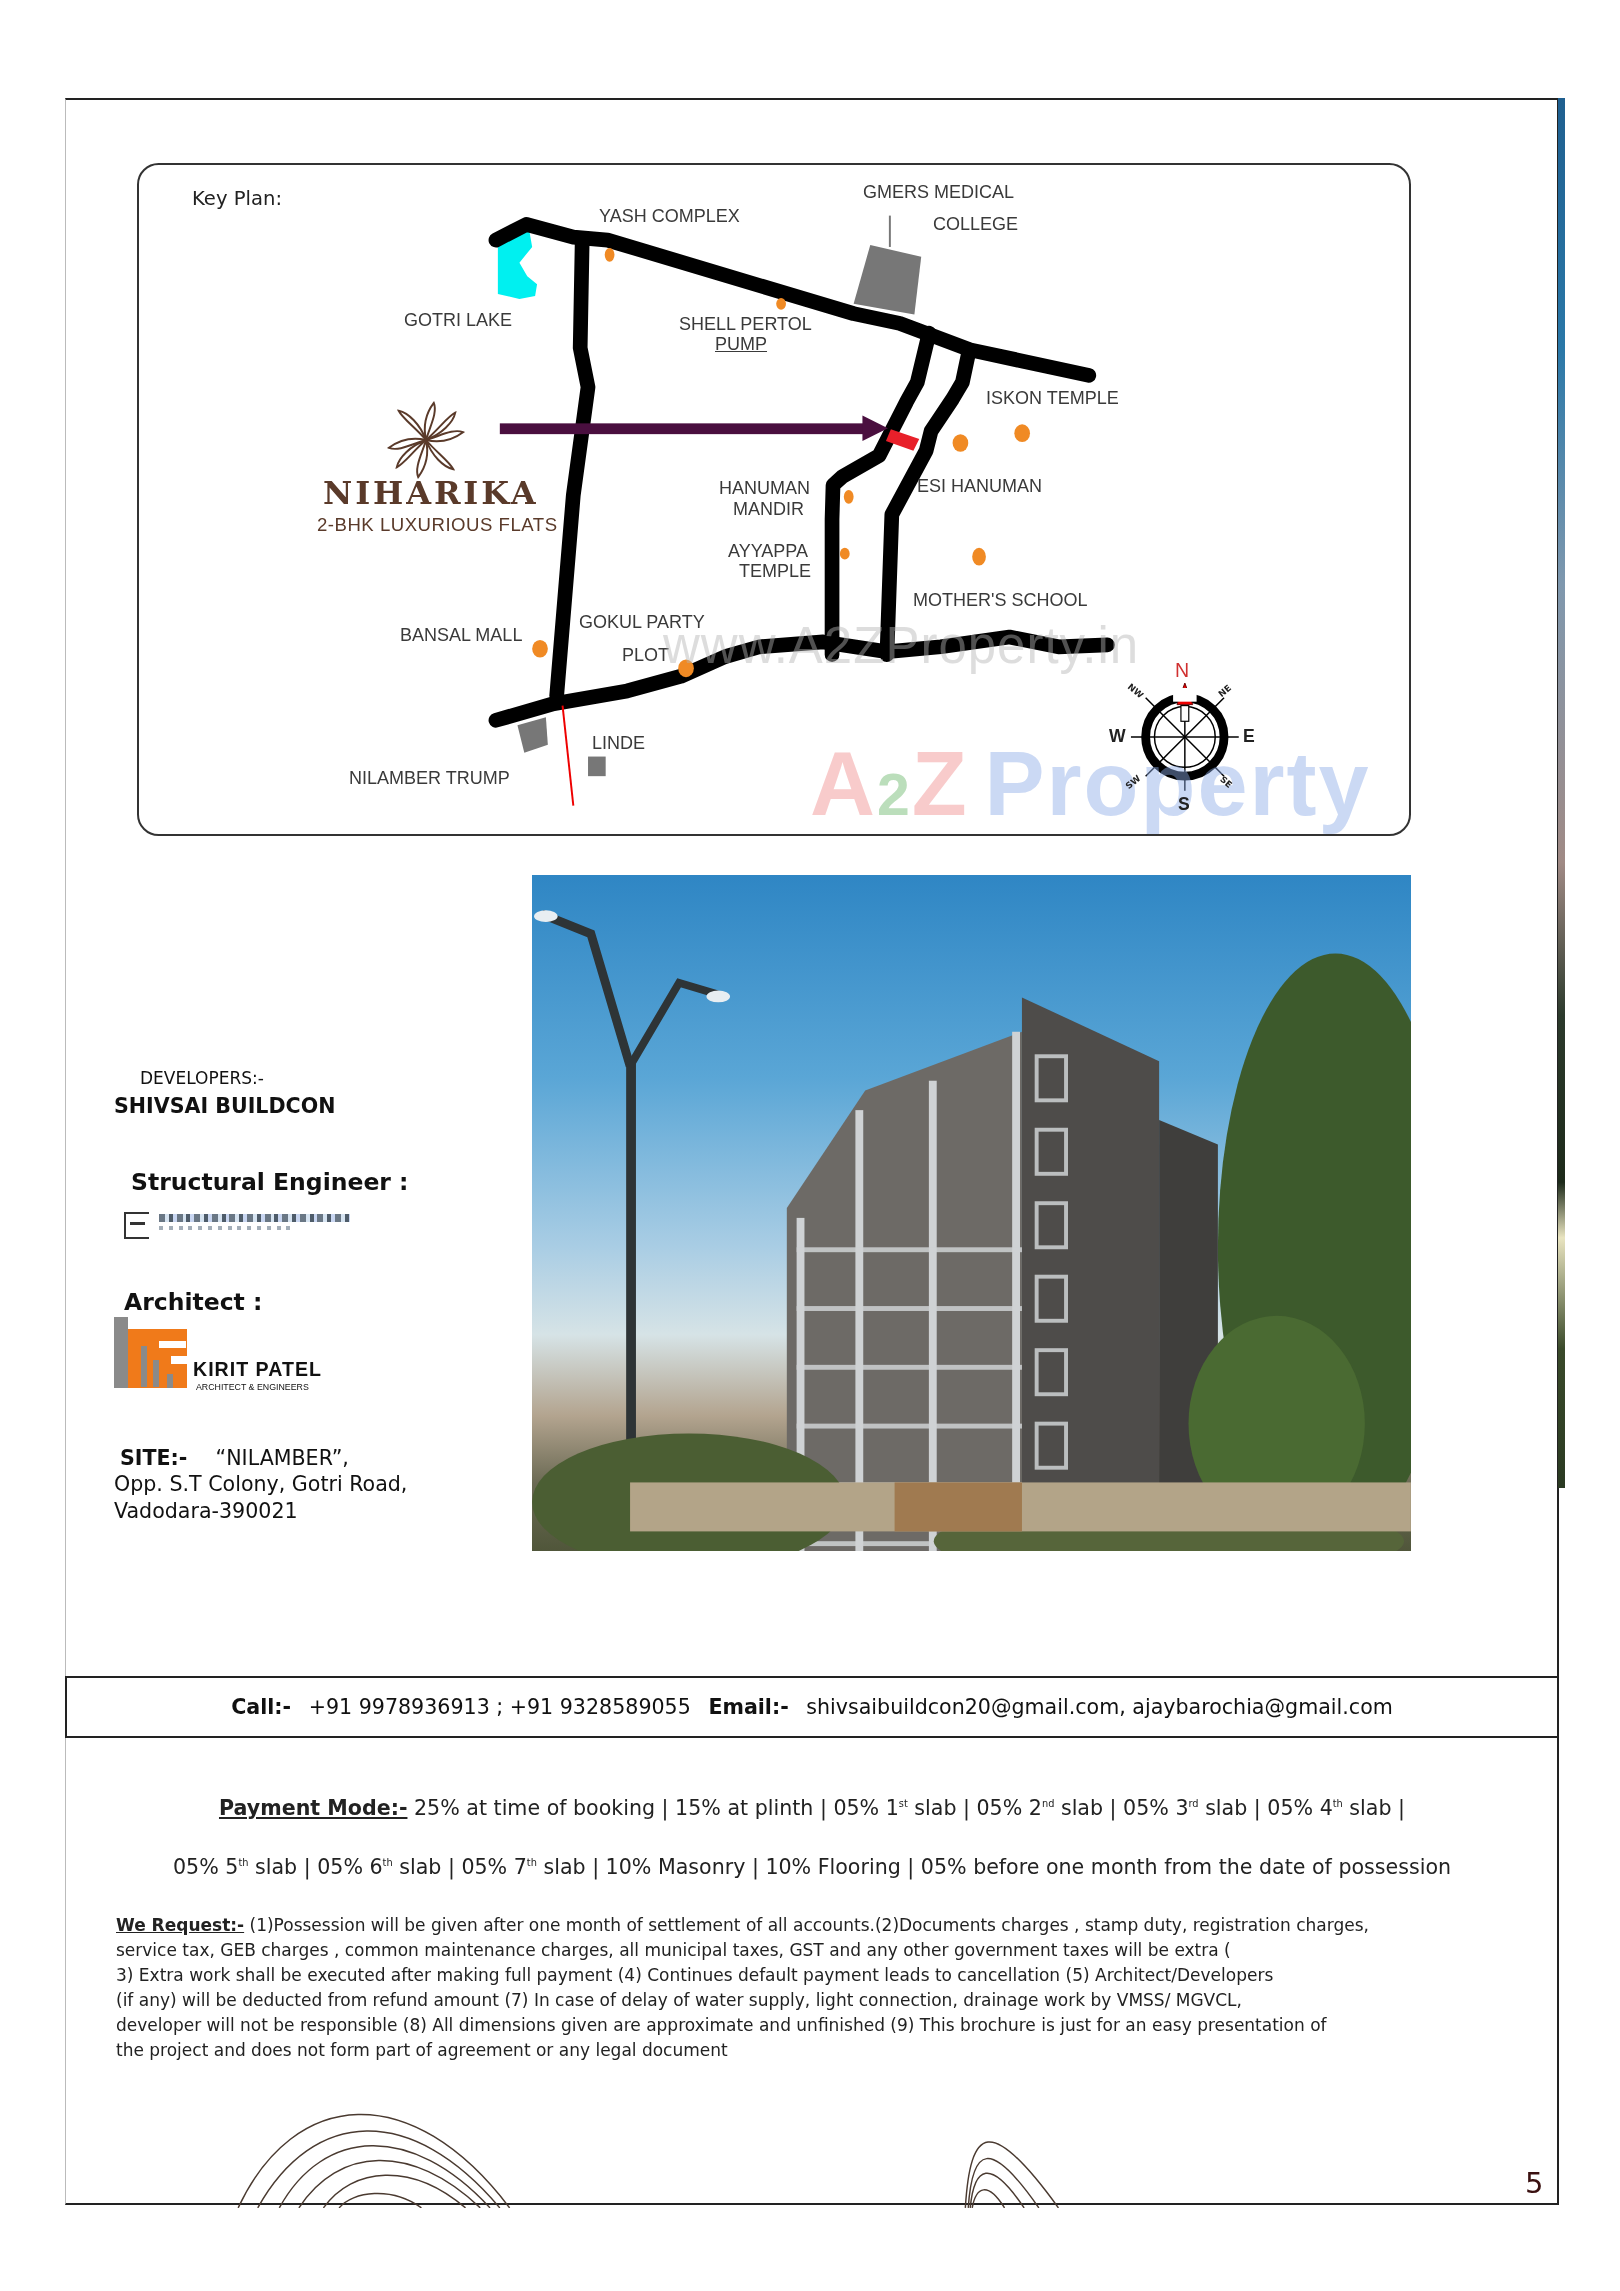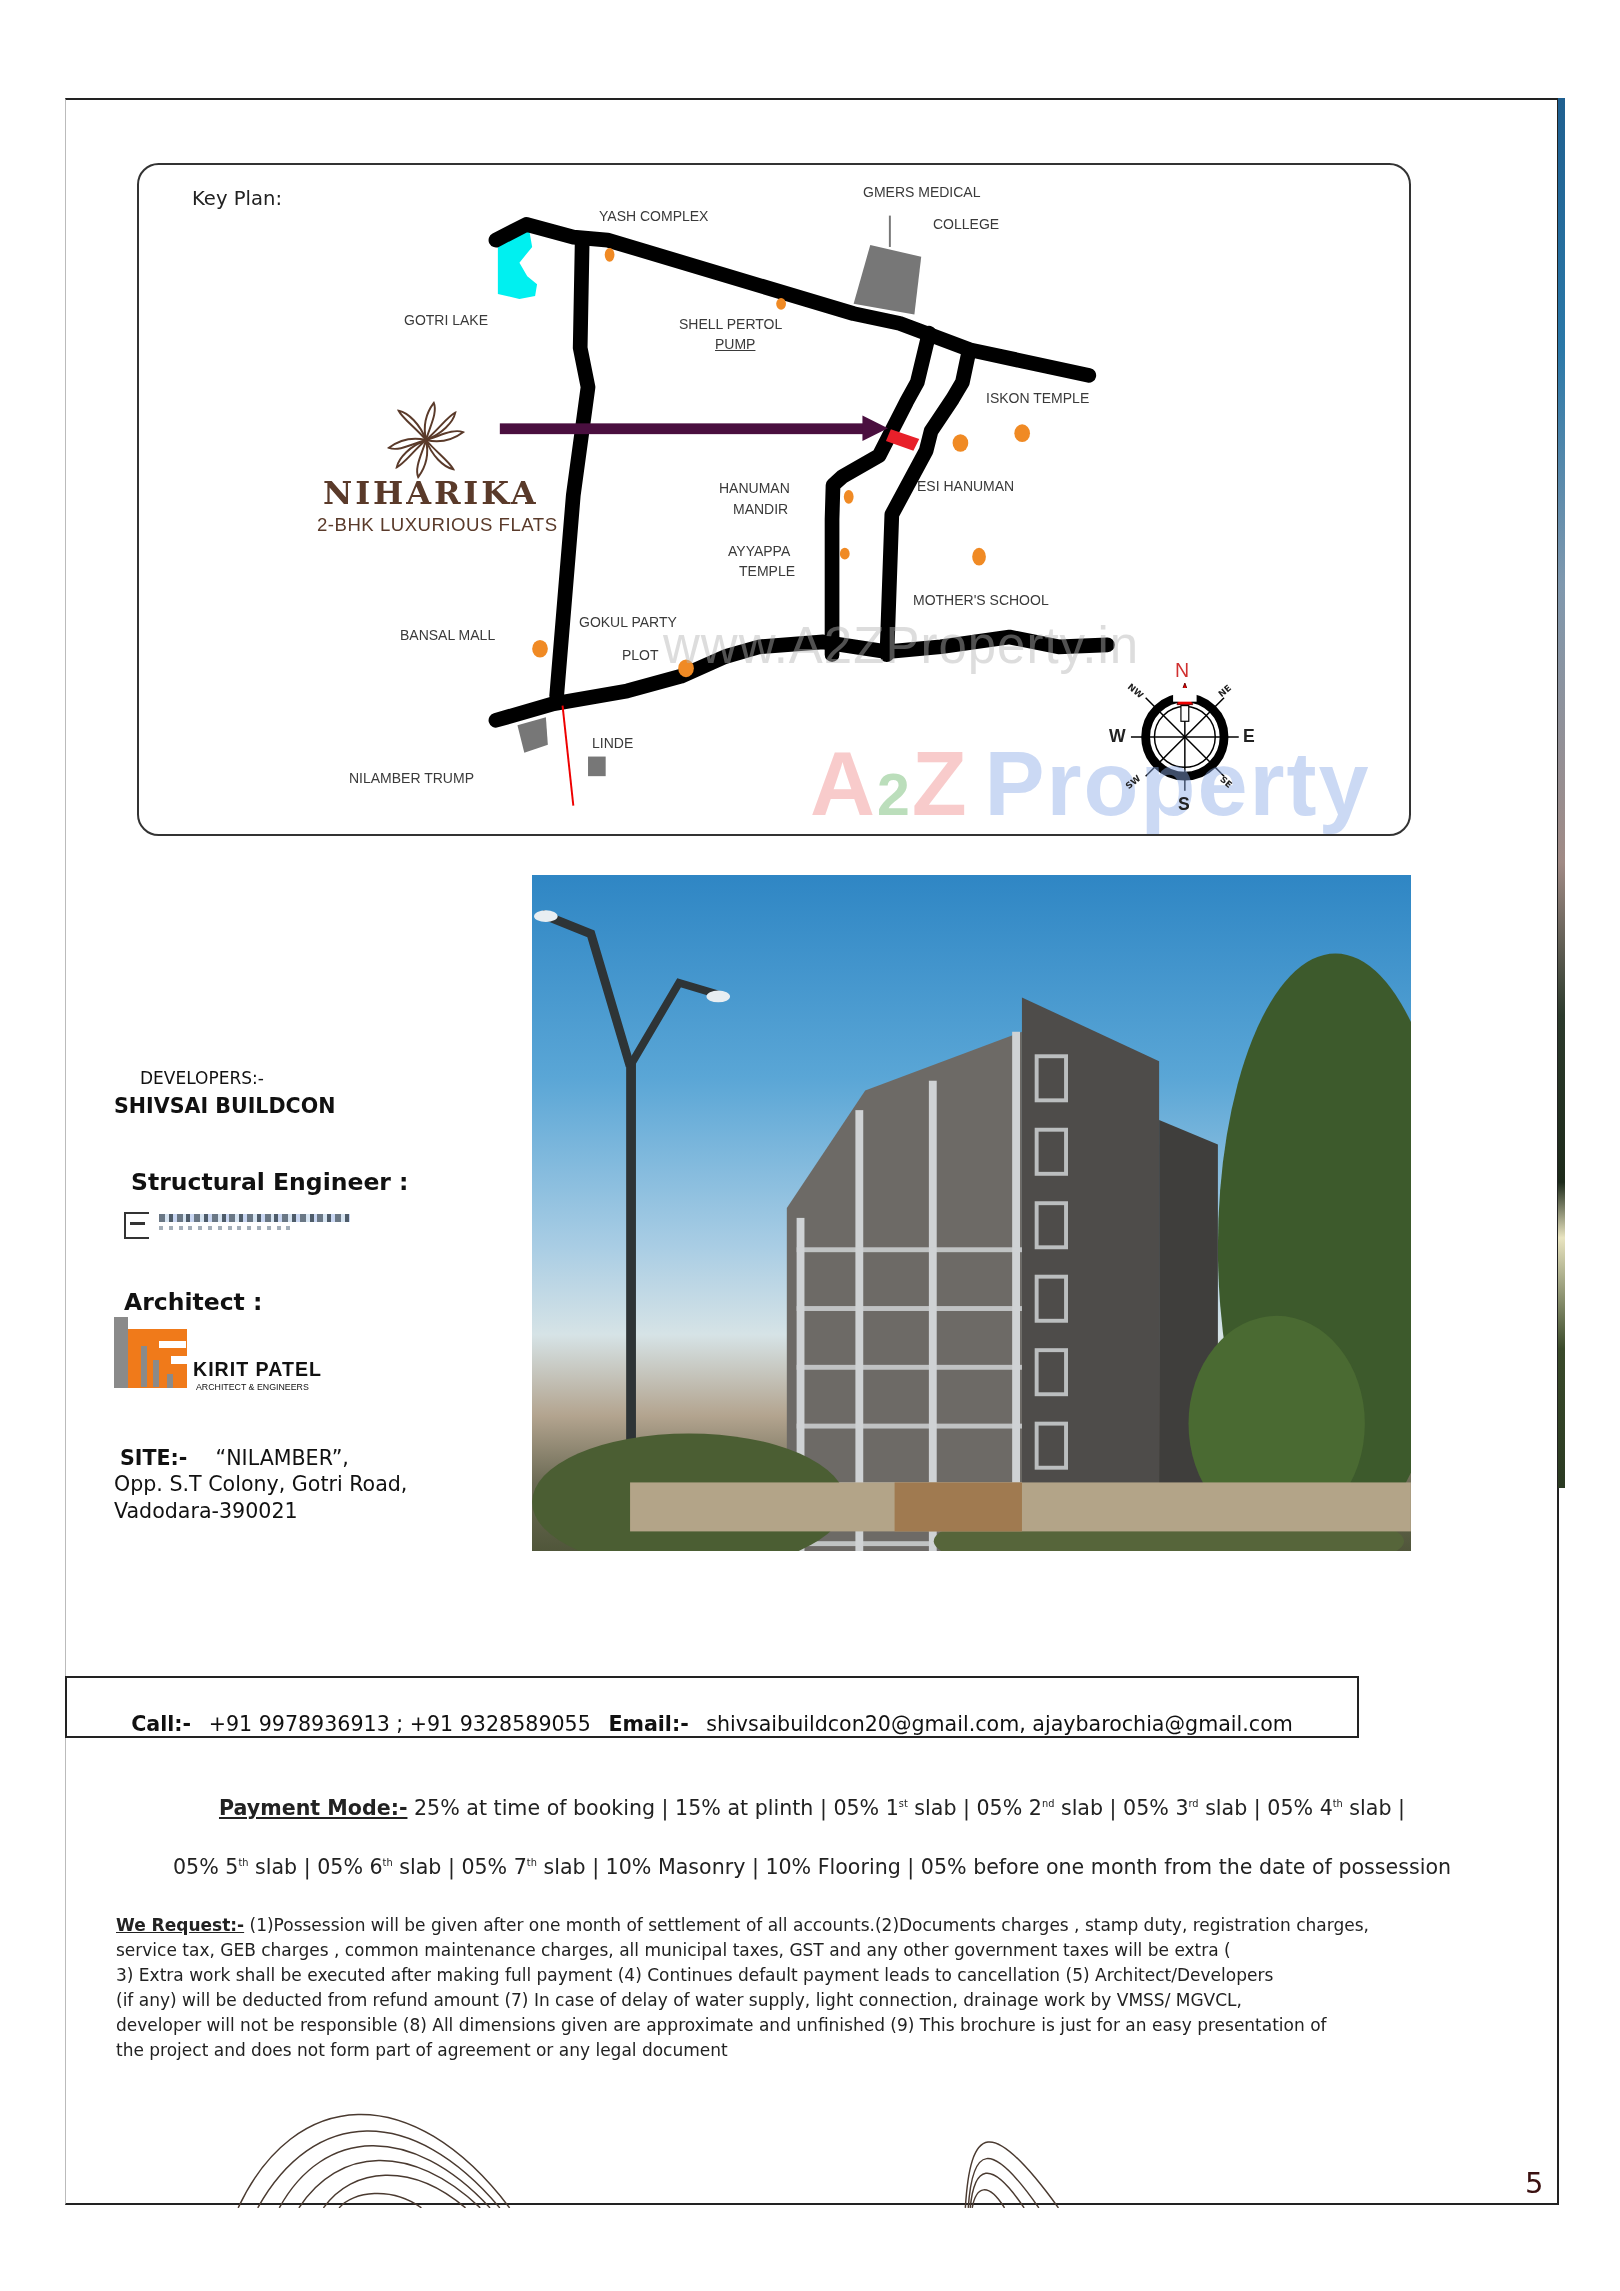--- a/index.html
+++ b/index.html
@@ -5,35 +5,35 @@
   html, body { margin:0; padding:0; background:#ffffff; }
   body { width:1620px; height:2292px; position:relative; overflow:hidden;
          font-family:"DejaVu Sans", sans-serif; color:#222; }
   .abs { position:absolute; }
   .page-frame { left:65px; top:98px; width:1494px; height:2107px;
                 border-top:2px solid #222; border-left:1px solid #bbb; border-right:2px solid #222; border-bottom:2px solid #222; box-sizing:border-box; }
   .edge-strip { left:1558px; top:98px; width:6.9px; height:1390px;
                 background:linear-gradient(#1f5f8f 0%, #2a78a8 18%, #7f98ae 35%, #a08a85 55%, #2c3a2c 66%, #1d2a1a 78%, #e9e4c0 82%, #3a4a2a 90%, #2a3a22 100%); }
   .keyplan { left:137px; top:163px; width:1274px; height:673px; border:2px solid #333; border-radius:21.6px; box-sizing:border-box; background:#fff; }
   .map-svg { left:0; top:0; width:1620px; height:882px; }
-  .map-label { font-family:"Liberation Sans", sans-serif; font-size:14px; color:#3a3a3a; letter-spacing:0px; white-space:nowrap; line-height:20.6px; text-align:right; }
+  .map-label { font-family:"Liberation Sans", sans-serif; font-size:18px; color:#3a3a3a; letter-spacing:0px; white-space:nowrap; line-height:20.6px; text-align:right; }
   .keyplan-title { font-family:"DejaVu Sans", sans-serif; font-size:19.6px; color:#222; }
   .brand-name { font-family:"DejaVu Serif", serif; font-size:32px; color:#5a3a2a; letter-spacing:2.9px; font-weight:bold; }
   .brand-sub { font-family:"Liberation Sans", sans-serif; font-size:18.6px; color:#5a3a2a; letter-spacing:0.5px; }
   .watermark-url { font-family:"Liberation Sans", sans-serif; font-size:51px; color:rgba(180,180,180,0.45); letter-spacing:1px; }
   .watermark-brand { font-family:"Liberation Sans", sans-serif; font-size:90px; font-weight:bold; letter-spacing:2px; }
   .photo { left:532px; top:875px; width:879px; height:676px; overflow:hidden;
            background:linear-gradient(180deg,#2f86c4 0%, #5aa6d6 30%, #a9cde4 55%, #d6e3e6 68%, #b3a48f 80%, #6b6a54 90%, #50563a 100%); }
   .side-col { font-family:"DejaVu Sans", sans-serif; color:#111; }
   .lbl-dev { font-size:17px; }
   .lbl-bold { font-size:20.6px; font-weight:bold; }
   .lbl-head { font-size:23.5px; font-weight:bold; }
   .site-text { font-size:20.6px; line-height:27.4px; }
-  .contact-box { left:65px; top:1676px; width:1294px; height:62px; border-top:2.9px solid #222; border-bottom:2.9px solid #222; border-left:2px solid #222; border-right:2px solid #222; box-sizing:border-box;
-                 display:flex; align-items:flex-end; justify-content:center; font-size:20.6px; color:#111; white-space:nowrap; }
+  .contact-box { left:65px; top:1676px; width:1494px; height:62px; border-top:2.9px solid #222; border-bottom:2.9px solid #222; border-left:2px solid #222; border-right:2px solid #222; box-sizing:border-box;
+                 display:flex; align-items:center; justify-content:center; font-size:20.6px; color:#111; white-space:nowrap; }
   .contact-box b { font-weight:bold; }
   .pay-line { left:65px; width:1494px; text-align:center; font-size:20.6px; color:#222; white-space:nowrap; }
   .pay-line .hd { font-weight:bold; text-decoration:underline; }
   .terms { left:116px; top:1913px; width:1402px; font-size:17px; line-height:25px; color:#222; }
   .terms .hd { font-weight:bold; text-decoration:underline; }
   .terms .ln { display:block; white-space:nowrap; }
   .page-no { left:1525px; top:2166px; font-size:29px; color:#3a1010; font-family:"DejaVu Sans", sans-serif; }
   sup { font-size:9.8px; vertical-align:super; line-height:0; }
 </style>
 </head>

